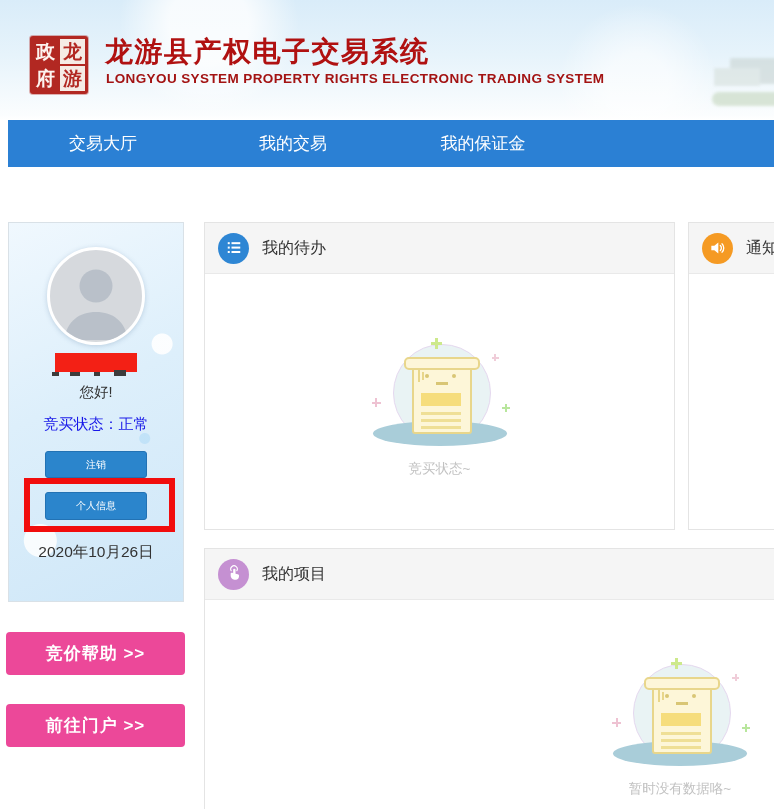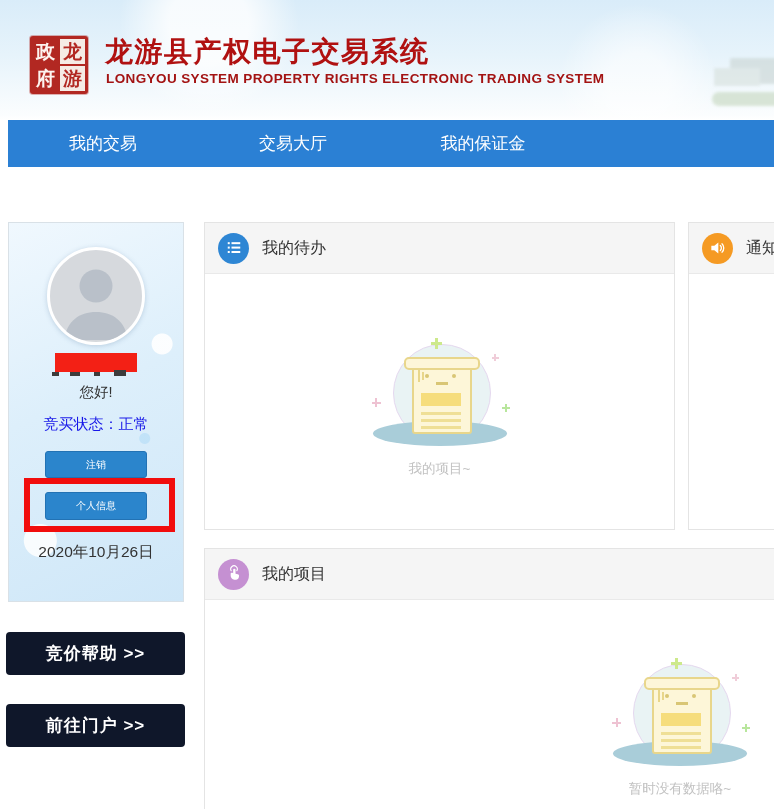--- a/index.html
+++ b/index.html
@@ -82,21 +82,21 @@
   .redbox{
     position:absolute;left:15px;top:255px;width:151px;height:54px;box-sizing:border-box;
     border:6px solid #f10d0d;
   }
   .personal-btn{position:absolute;left:50%;transform:translateX(-50%);top:269px;width:102px;height:28px;}
   .date-line{position:absolute;top:319px;width:100%;text-align:center;font-size:15.5px;color:#333;}
   .weekday-line{position:absolute;top:351px;width:100%;text-align:center;font-size:15px;color:#333;}
 
   
   .side-btn{
-    position:absolute;left:6px;width:179px;height:43px;background:#0f172a;color:#fff;
+    position:absolute;left:6px;width:179px;height:43px;background:#ec4899;color:#fff;
     font-size:17px;font-weight:bold;letter-spacing:1px;border:none;border-radius:4px;
     font-family:inherit;cursor:pointer;
   }
   .help-btn{top:632px;}
   .portal-btn{top:704px;}
 
   
   .panel{position:absolute;background:#fff;border:1px solid #e4e4e4;box-sizing:border-box;}
   .todo-panel{left:204px;top:222px;width:471px;height:308px;}
   .notice-panel{left:688px;top:222px;width:471px;height:308px;}
@@ -155,22 +155,22 @@
       <span class="sc on-red">政</span>
       <span class="sc on-white">龙</span>
       <span class="sc on-red">府</span>
       <span class="sc on-white">游</span>
     </div>
     <div class="main-title">龙游县产权电子交易系统</div>
     <div class="sub-title">LONGYOU SYSTEM PROPERTY RIGHTS ELECTRONIC TRADING SYSTEM</div>
   </div>
 
   <div class="nav">
+    <div class="nav-tab">交易大厅</div>
     <div class="nav-tab">我的交易</div>
-    <div class="nav-tab">交易大厅</div>
     <div class="nav-tab">我的保证金</div>
   </div>
 
   <div class="profile-card">
     <div class="avatar">
       <svg viewBox="0 0 92 92">
         <circle cx="46" cy="36" r="16.5" fill="#b9c0c9"></circle>
         <path d="M14 90c3-19 15-28 32-28s29 9 32 28z" fill="#b9c0c9"></path>
       </svg>
     </div>
@@ -222,21 +222,21 @@
           <div class="i-block"></div>
           <div class="i-line l1"></div>
             <div class="i-line l2"></div>
             <div class="i-line l3"></div>
         </div>
         <i class="sp sp-g"></i>
           <i class="sp sp-p"></i>
           <i class="sp sp-g2"></i>
           <i class="sp sp-p2"></i>
       </div>
-      <div class="empty-text">我的项目~</div>
+      <div class="empty-text">竞买状态~</div>
     </div>
   </div>
 
   <div class="panel notice-panel">
     <div class="panel-header">
       <span class="icon-circle ic-orange">
         <svg viewBox="0 0 24 24" fill="#fff">
           <path d="M4 9.2v5.6h3.6l4.8 3.7V5.5L7.6 9.2H4z"></path>
           <path d="M14.8 9a4.2 4.2 0 0 1 0 6" fill="none" stroke="#fff" stroke-width="1.6" stroke-linecap="round"></path>
           <path d="M16.8 7a7 7 0 0 1 0 10" fill="none" stroke="#fff" stroke-width="1.6" stroke-linecap="round"></path>

